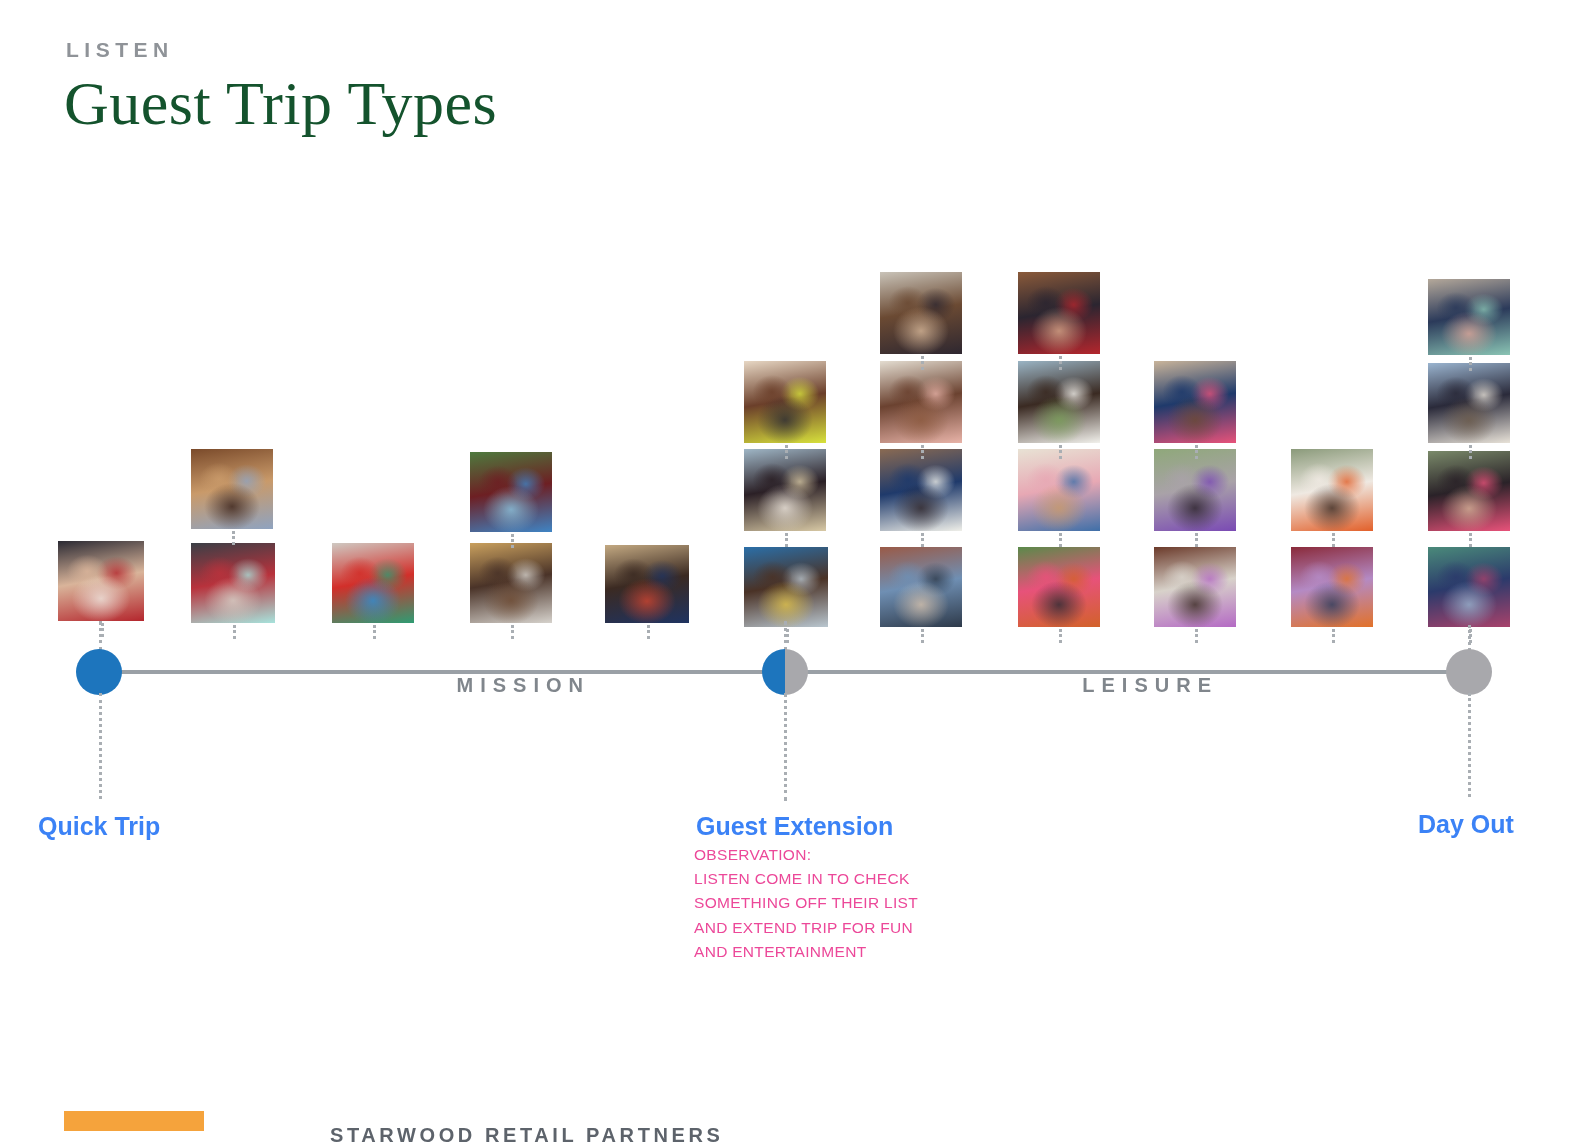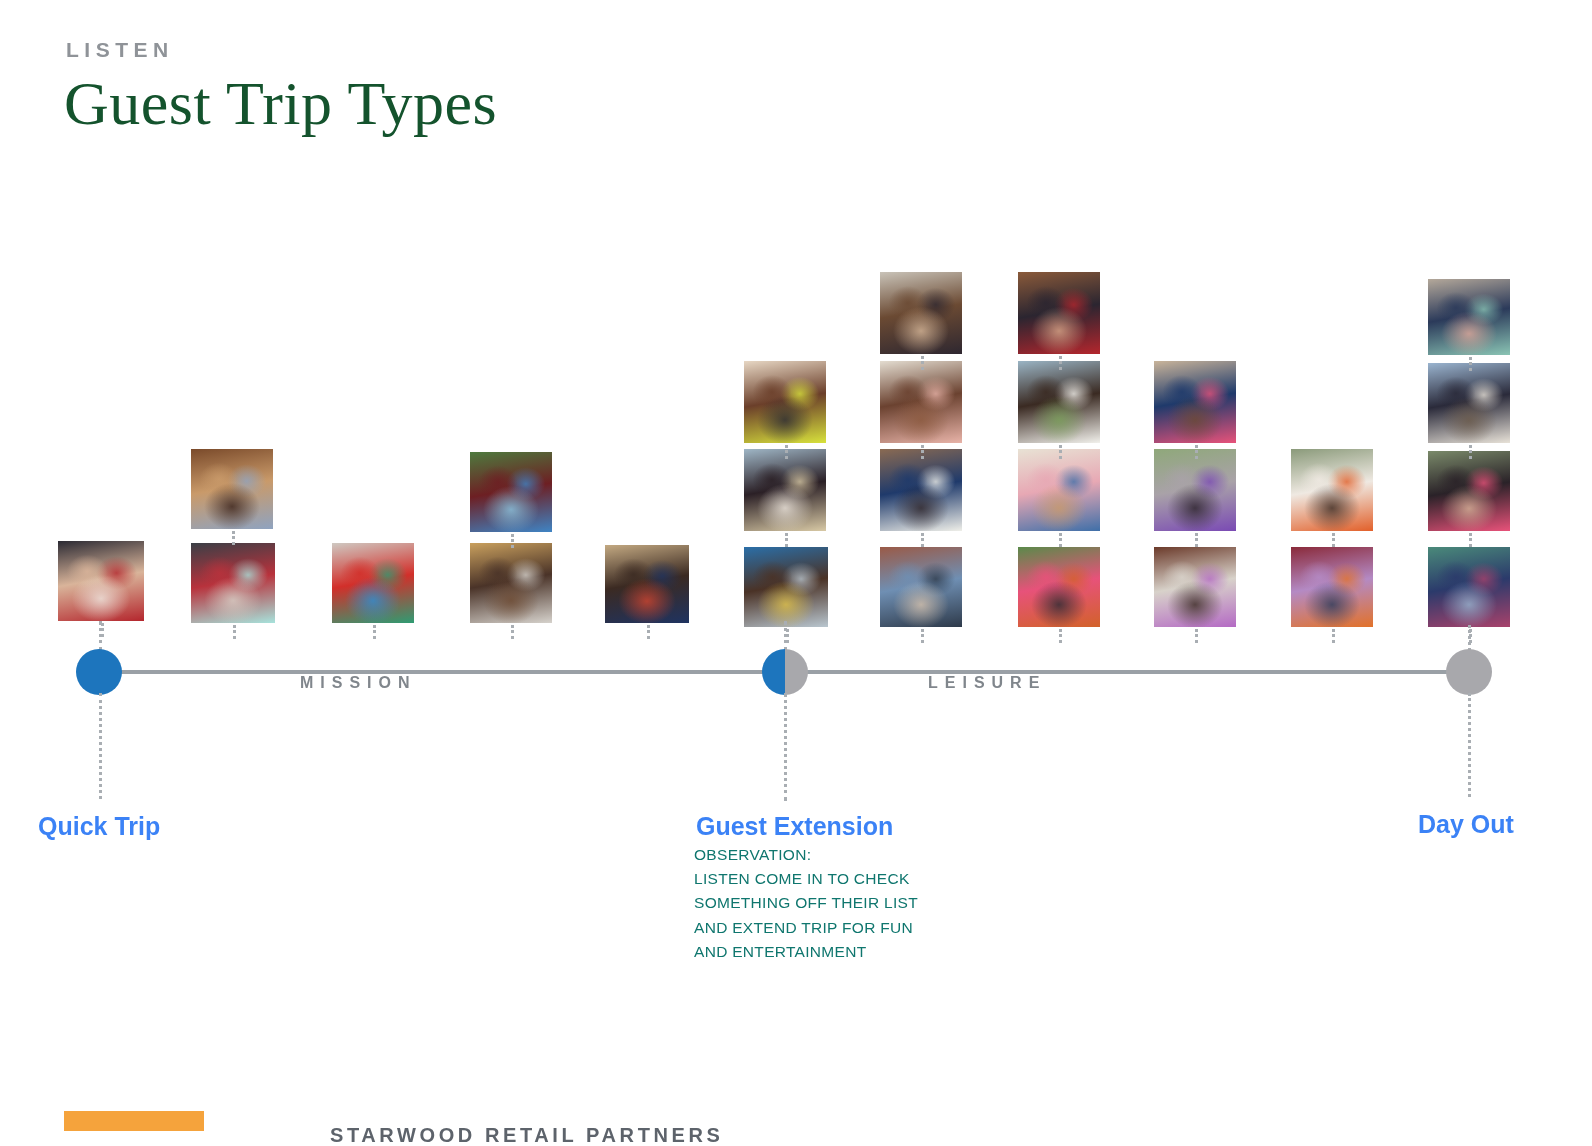--- a/index.html
+++ b/index.html
@@ -58,26 +58,26 @@
     position: absolute;
     top: 0;
     width: 50%;
     height: 100%;
   }
   .node .half.left { left: 0; }
   .node .half.right { right: 0; }
 
   .segment-label {
     position: absolute;
-    font-size: 16px;
+    font-size: 20px;
     font-weight: bold;
     letter-spacing: 7px;
     color: #80868c;
     top: 674px;
-    text-align: left;
+    text-align: right;
   }
 
   
   .leader {
     position: absolute;
     width: 0;
     border-left: 3px dotted #a9aeb3;
   }
 
   
@@ -92,21 +92,21 @@
   
   #observation {
     position: absolute;
     left: 694px;
     top: 843px;
     width: 270px;
   }
   #observation .obs-line {
     font-size: 15.5px;
     letter-spacing: 0.3px;
-    color: #0f766e;
+    color: #ec4899;
     line-height: 24.2px;
     white-space: nowrap;
   }
 
   
   .photo {
     position: absolute;
     overflow: hidden;
     background: #cfcfcf;
   }

